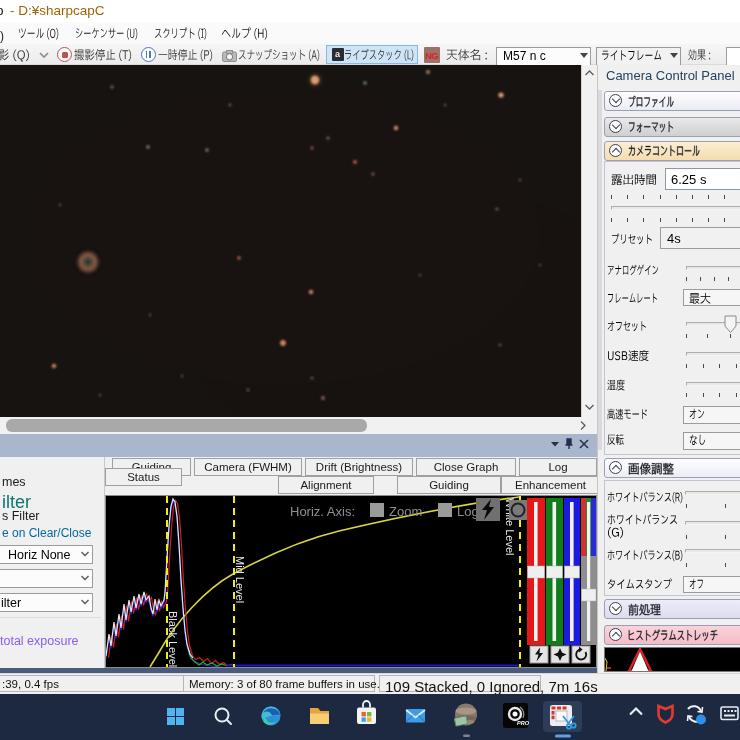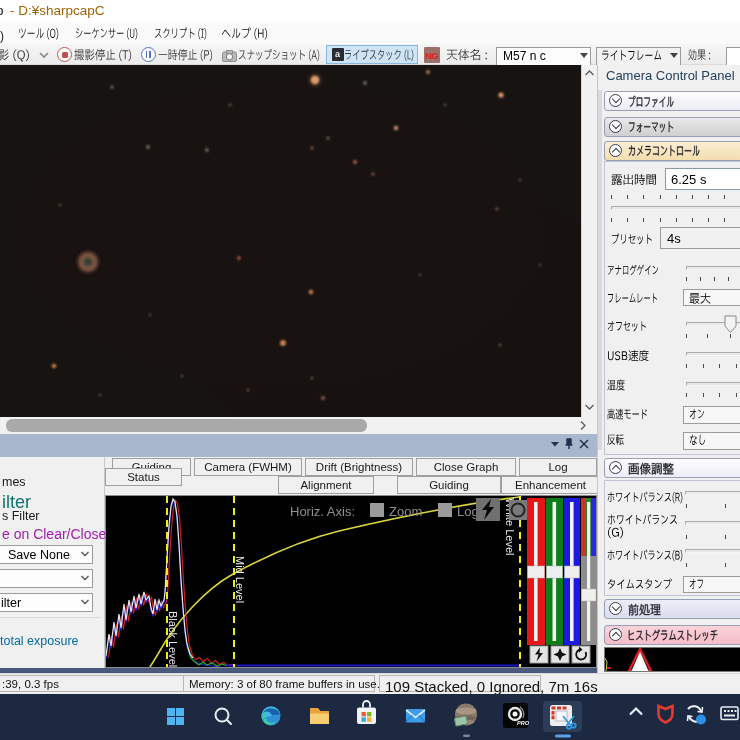--- a/index.html
+++ b/index.html
@@ -157,43 +157,43 @@
 <div class="a" style="left:579px;top:439px">
       <svg width="10" height="10">
         <path d="M1 1 L9 9 M9 1 L1 9" stroke="#22304e" stroke-width="1.5"></path>
       </svg>
     </div>
 
 <div class="a" style="left:0;top:457px;width:105px;height:215px;background:#f0f0f0;border-right:1px solid #c9c9c9"></div>
 <div class="a" style="left:2px;top:475px;font-size:12.5px;color:#1a1a1a">mes</div>
 <div class="a" style="left:2px;top:492px;font-size:18px;color:#0f766e">ilter</div>
 <div class="a" style="left:2px;top:509px;font-size:12.5px;color:#1a1a1a">s Filter</div>
-<div class="a" style="left:2px;top:526px;font-size:14px;color:#a21caf">e on Clear/Close</div>
+<div class="a" style="left:2px;top:526px;font-size:12px;color:#0369a1">e on Clear/Close</div>
 <div class="a combo" style="left:-12px;top:545px;width:105px;height:19px"></div>
-<div class="a" style="left:8px;top:548px;font-size:12.5px;color:#000">Save None</div>
+<div class="a" style="left:8px;top:548px;font-size:12.5px;color:#000">Horiz None</div>
 <div class="a" style="left:81px;top:551px">
       <svg width="8" height="6">
         <path d="M0.5 1 L4 4.5 L7.5 1" fill="none" stroke="#555" stroke-width="1.3"></path>
       </svg>
     </div>
 <div class="a combo" style="left:-12px;top:569px;width:105px;height:19px"></div>
 <div class="a" style="left:81px;top:575px">
       <svg width="8" height="6">
         <path d="M0.5 1 L4 4.5 L7.5 1" fill="none" stroke="#555" stroke-width="1.3"></path>
       </svg>
     </div>
 <div class="a combo" style="left:-12px;top:593px;width:105px;height:19px"></div>
 <div class="a" style="left:1px;top:596px;font-size:12.5px;color:#000">ilter</div>
 <div class="a" style="left:81px;top:599px">
       <svg width="8" height="6">
         <path d="M0.5 1 L4 4.5 L7.5 1" fill="none" stroke="#555" stroke-width="1.3"></path>
       </svg>
     </div>
 <div class="a" style="left:0;top:617px;width:101px;height:1px;background:#dcdcdc"></div>
-<div class="a" style="left:0;top:634px;font-size:12.5px;color:#0369a1">total exposure</div>
+<div class="a" style="left:0;top:634px;font-size:12.5px;color:#8b5cf6">total exposure</div>
 
 <div class="a" style="left:105px;top:457px;width:492px;height:38px;background:#f0f0f0"></div>
 <div class="tab" style="left:112px;top:458px;width:79px">Guiding</div>
 <div class="tab" style="left:194px;top:458px;width:108px">Camera (FWHM)</div>
 <div class="tab" style="left:305px;top:458px;width:108px">Drift (Brightness)</div>
 <div class="tab" style="left:416px;top:458px;width:100px">Close Graph</div>
 <div class="tab" style="left:519px;top:458px;width:78px">Log</div>
 <div class="tab" style="left:105px;top:468px;width:77px">Status</div>
 <div class="tab" style="left:278px;top:476px;width:96px">Alignment</div>
 <div class="tab" style="left:397px;top:476px;width:104px">Guiding</div>
@@ -266,21 +266,21 @@
 <path d="M475 153.5 A5 5 0 1 0 479.5 156" fill="none" stroke="#111" stroke-width="1.8"></path>
 <path d="M473 150.5 L476.5 153.5 L473 156.5 Z" fill="#111"></path>
 </g>
 </svg>
 </div>
 
 <div class="a" style="left:0;top:668px;width:597px;height:5px;background:#4a5a7d"></div>
 
 <div class="a" style="left:0;top:673px;width:740px;height:21px;background:#f0f0f0;border-top:1px solid #d9d9d9"></div>
 <div class="a" style="left:-6px;top:675px;width:191px;height:17px;background:#f0f0f0;border:1px solid #b6b6b6"></div>
-<div class="a" style="left:2px;top:678px;font-size:11.5px;color:#111">:39, 0.3 fps</div>
+<div class="a" style="left:2px;top:678px;font-size:11.5px;color:#111">:39, 0.4 fps</div>
 <div class="a" style="left:183px;top:675px;width:192px;height:17px;background:#f0f0f0;border:1px solid #b6b6b6"></div>
 <div class="a" style="left:189px;top:678px;font-size:11.5px;color:#111">Memory: 3 of 80 frame buffers in use.</div>
 <div class="a" style="left:379px;top:675px;width:162px;height:17px;background:#f0f0f0;border:1px solid #b6b6b6"></div>
 <div class="a" style="left:385px;top:678px;font-size:15px;color:#111">109 Stacked, 0 Ignored, 7m 16s</div>
 
 <div class="a" style="left:0;top:694px;width:740px;height:46px;background:#1d2940">
 <svg width="740" height="46" viewBox="0 0 740 46">
 
 <g transform="translate(167,14)">
 <rect x="0" y="0" width="8" height="8" fill="#4fb4f0"></rect>

